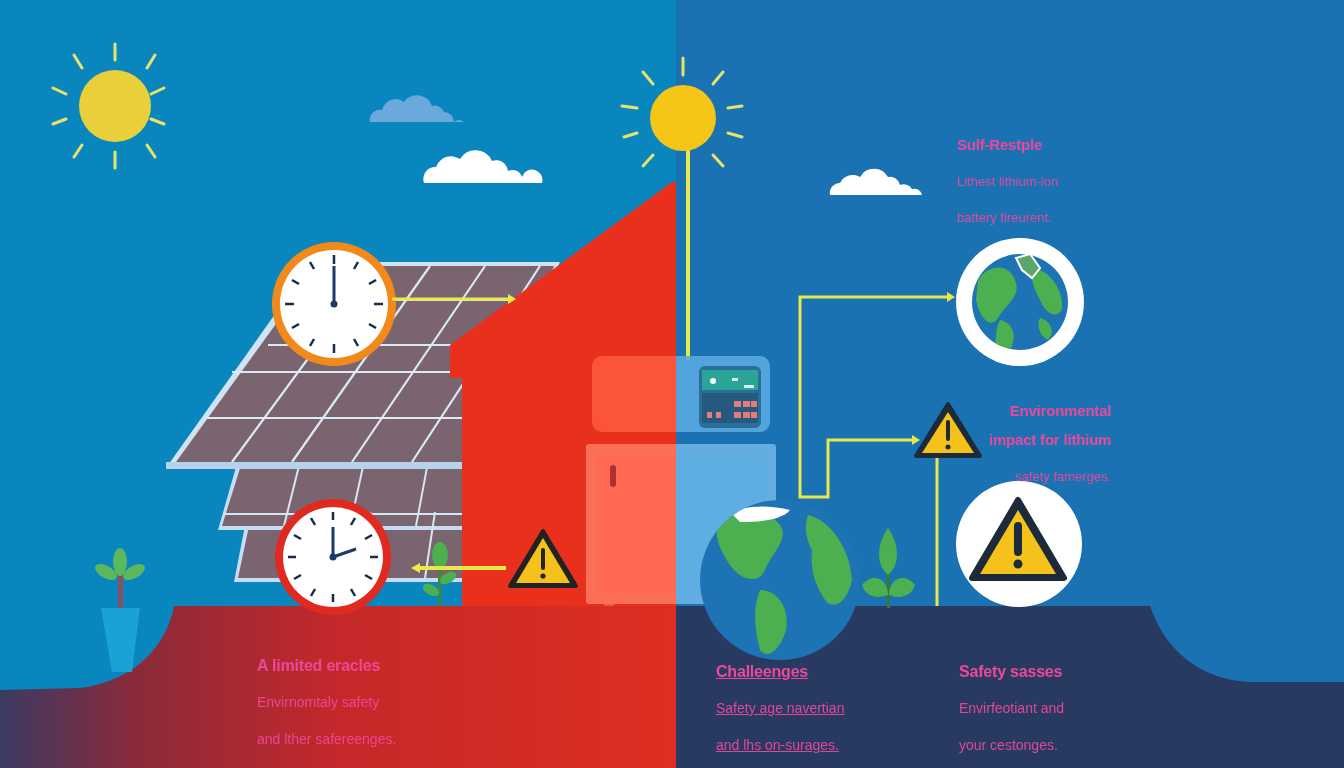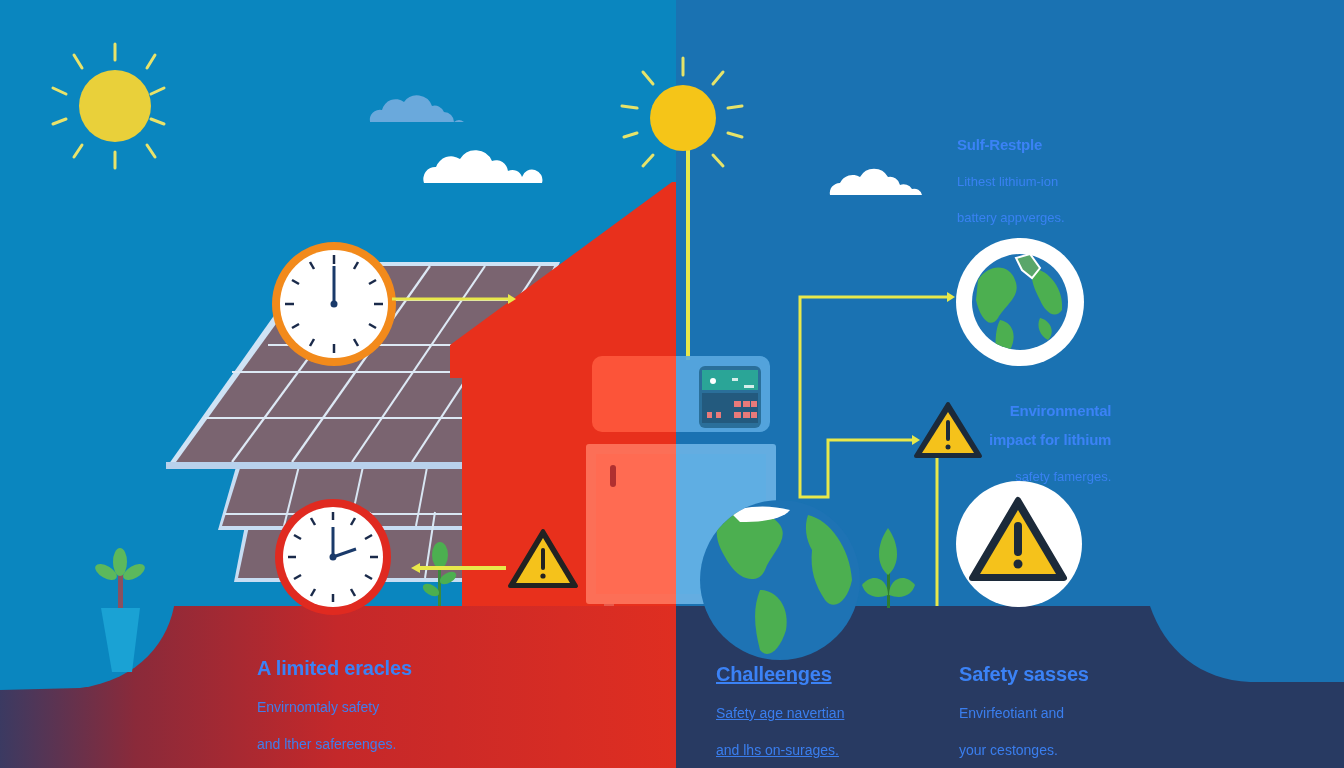--- a/index.html
+++ b/index.html
@@ -1,22 +1,22 @@
 <!DOCTYPE html>
 <html><head>
 <meta charset="utf-8">
 <style>
   html, body { margin:0; padding:0; }
   body { width:1344px; height:768px; overflow:hidden; position:relative; font-family:"Liberation Sans", sans-serif; }
   .abs { position:absolute; }
   #stage { position:absolute; left:0; top:0; width:1344px; height:768px; overflow:hidden; }
   .bg-left { left:0; top:0; width:676px; height:768px; background:#0a86bf; }
   .bg-right { left:676px; top:0; width:668px; height:768px; background:#1a72b2; }
-  .caption { color:#3b82f6; }
-  .caption .title { font-weight:bold; font-size:20px; margin-bottom:8px; letter-spacing:-0.2px; }
+  .caption { color:#ec4899; }
+  .caption .title { font-weight:bold; font-size:16px; margin-bottom:8px; letter-spacing:-0.2px; }
   .caption .line { font-size:14px; line-height:20px; opacity:.95;margin-top:17px; }
   .side-caption .title { font-weight:bold; font-size:15px; line-height:21px; }
   .side-caption .line { font-size:13px; line-height:19px; }
 </style>
 </head>
 <body>
 
 <div id="stage">
 
   <div class="abs bg-left"></div>
@@ -281,21 +281,21 @@
       <rect x="887" y="560" width="3" height="48" fill="#2e7d32"></rect>
       <path d="M888,528 C876,545 876,565 888,575 C900,565 900,545 888,528 Z" fill="#4caf50"></path>
       <path d="M862,585 C872,572 888,578 888,595 C875,600 865,595 862,585 Z" fill="#4caf50"></path>
       <path d="M915,585 C905,572 889,578 889,595 C902,600 912,595 915,585 Z" fill="#4caf50"></path>
     </g>
   </svg>
 
   <div class="abs caption side-caption" style="left:957px;top:134px;">
     <div class="title">Sulf-Restple</div>
     <div class="line">Lithest lithium-ion</div>
-    <div class="line">battery appverges.</div>
+    <div class="line">battery fireurent.</div>
   </div>
 
   <div class="abs caption side-caption" style="left:989px;top:400px;text-align:right;">
     <div class="title">Environmental</div>
     <div class="title">impact for lithium</div>
     <div class="line">safety famerges.</div>
   </div>
 
   <div class="abs caption" style="left:257px;top:657px;">
     <div class="title">A limited eracles</div>

